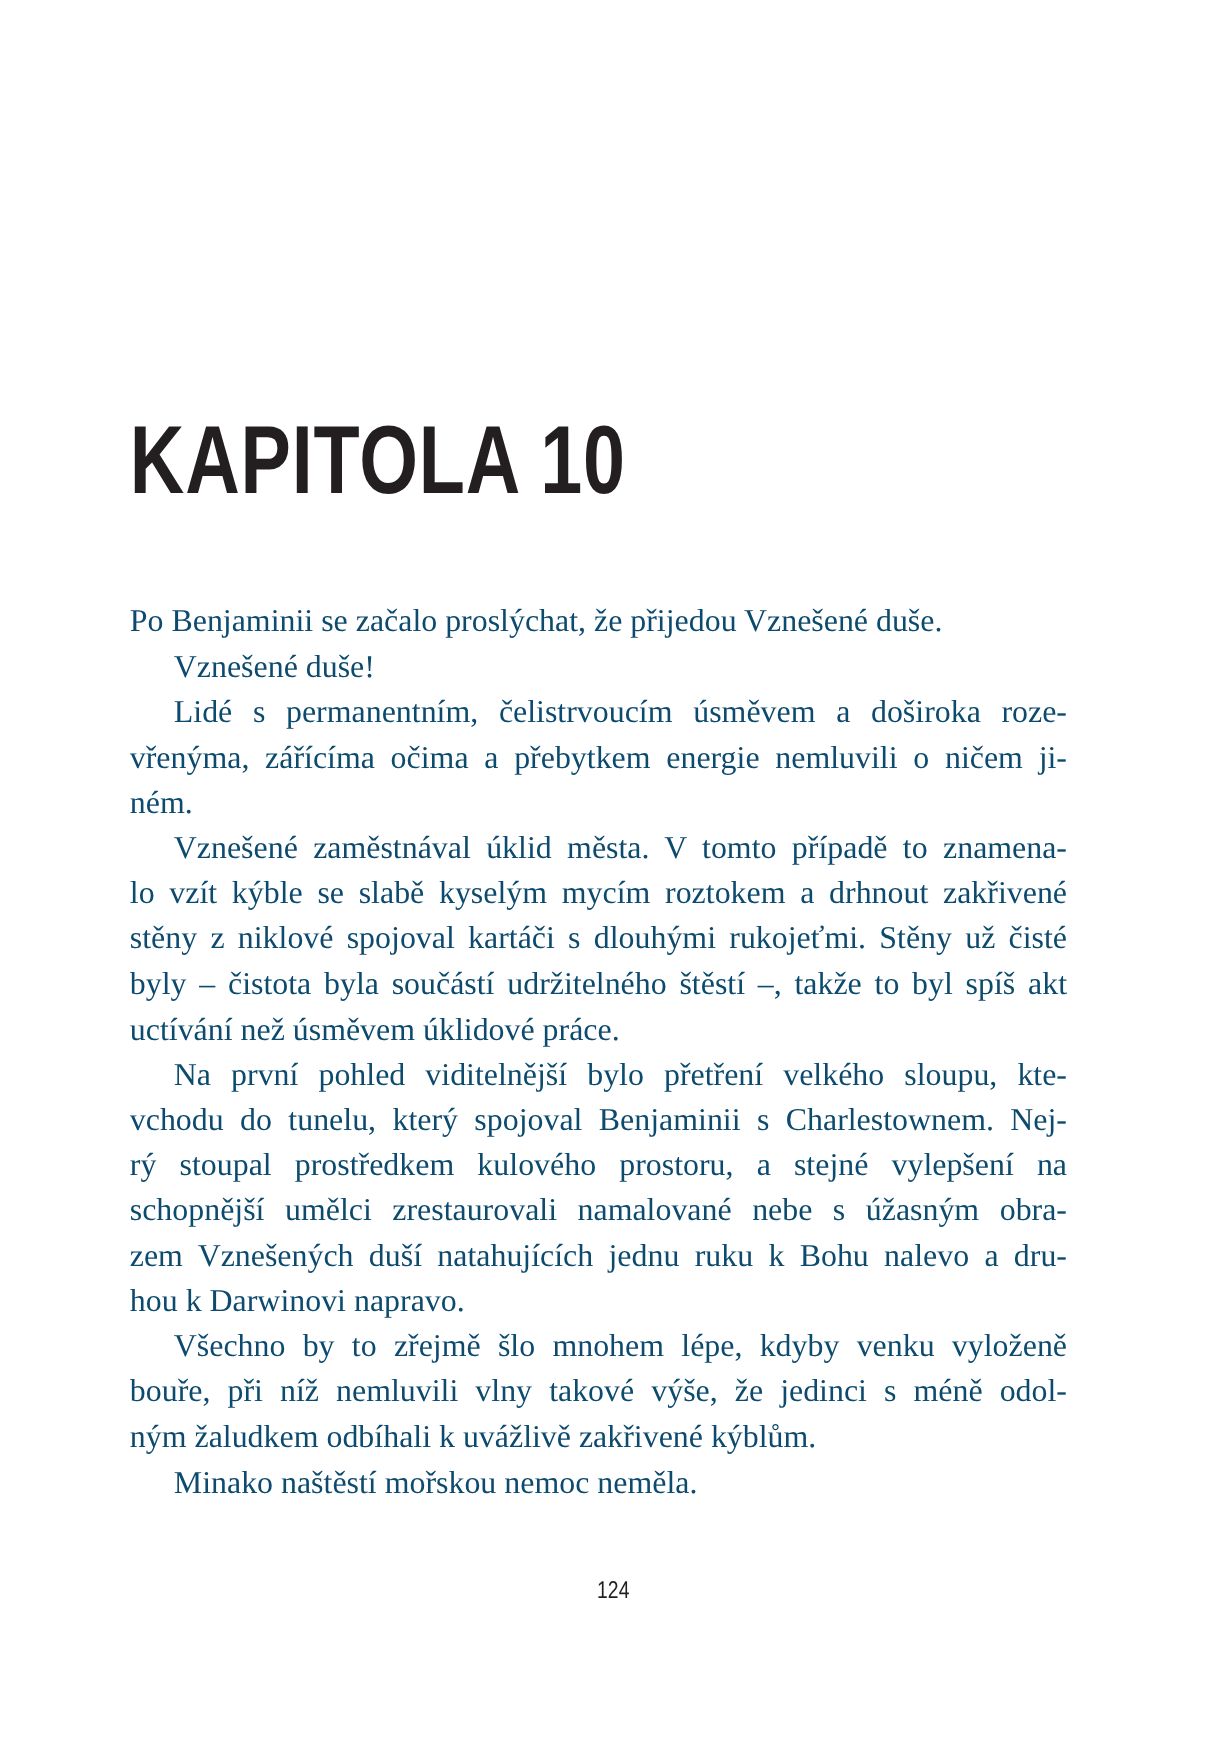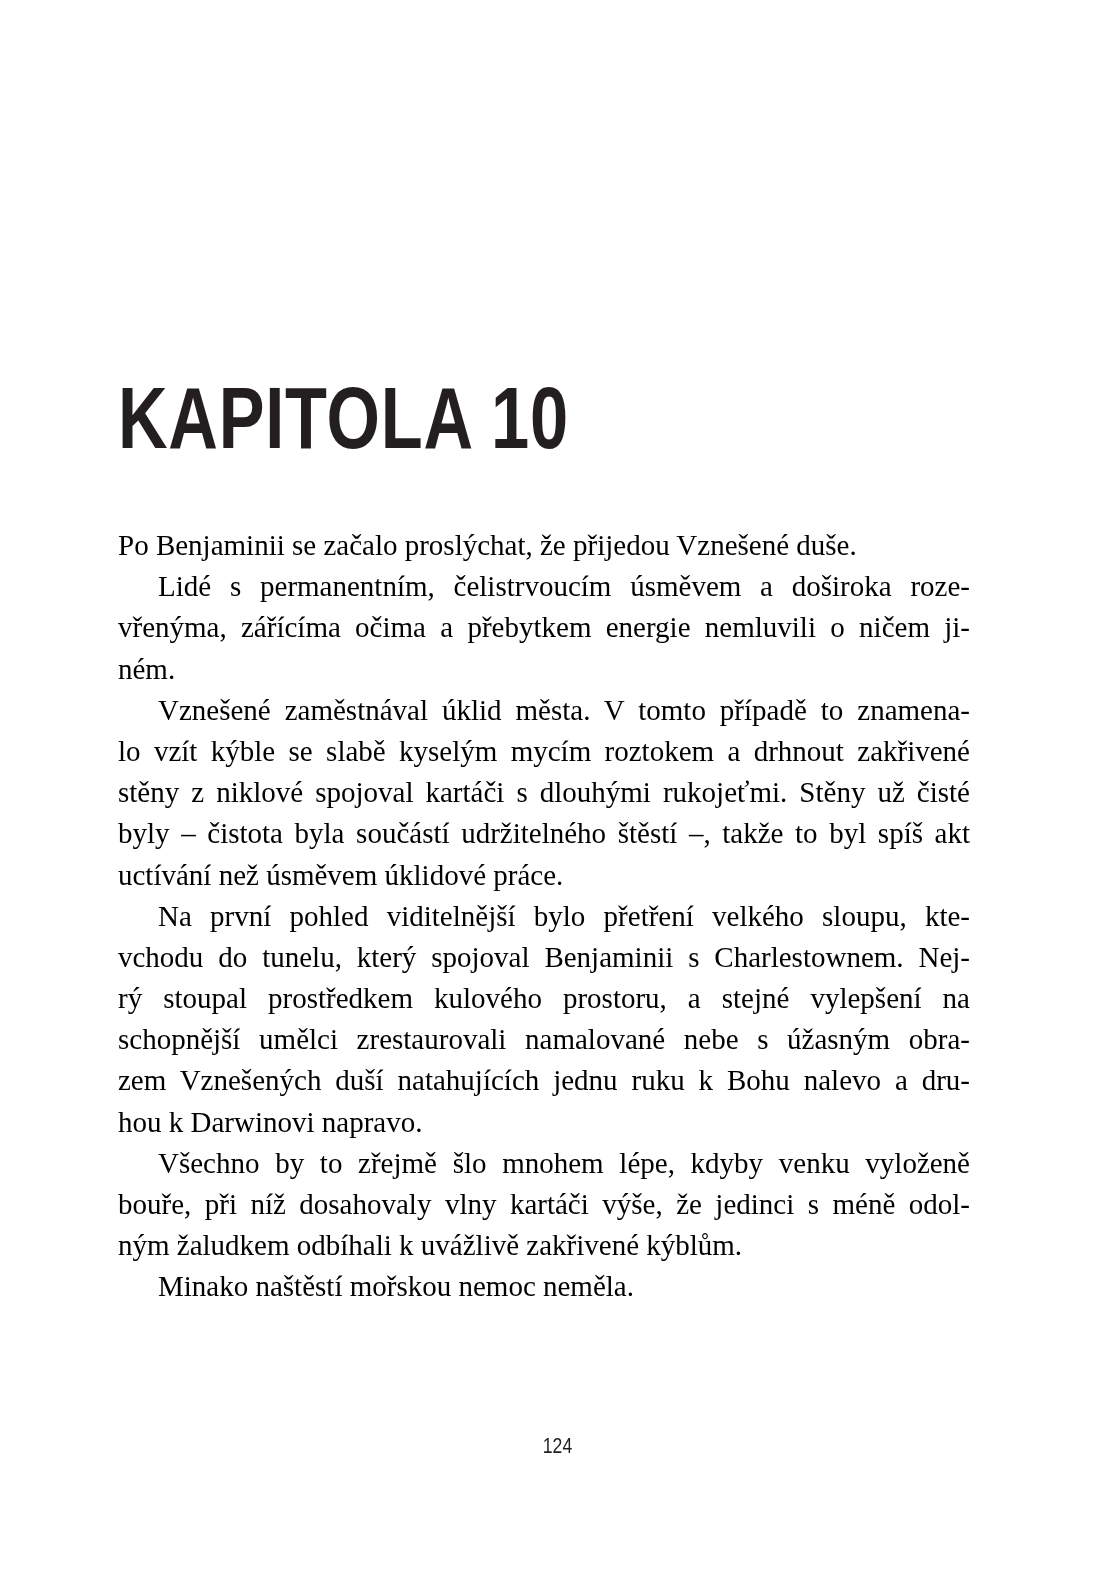--- a/index.html
+++ b/index.html
@@ -6,55 +6,56 @@
   body { width: 1115px; height: 1588px; position: relative; overflow: hidden; color: #231f20; }
   .page { position: absolute; left: 0; top: 0; width: 1115px; height: 1588px; background: #ffffff; }
   .chapter-title {
     position: absolute; left: 118px; top: 368px;
     font-family: "Liberation Sans", sans-serif; font-weight: 700;
     font-size: 88px; line-height: 100px; letter-spacing: 1px;
     transform: scaleX(0.78); transform-origin: left top;
     color: #231f20; margin: 0; white-space: nowrap;
   }
   .body-text {
-    position: absolute; left: 118px; top: 525px; width: 852px;
+    position: absolute; left: 118px; top: 545px; width: 852px;
     font-family: "Liberation Serif", serif; font-size: 29px; line-height: 41.2px;
-    color: #000000;
+    color: #0c4a6e;
   }
   .line { display: block; white-space: nowrap; height: 41.2px; }
   .line.just { text-align: justify; text-align-last: justify; white-space: normal; overflow: hidden; }
   .line.indent { padding-left: 40px; }
   .page-number {
     position: absolute; left: 0; width: 1115px; top: 1433px; text-align: center;
     font-family: "Liberation Sans", sans-serif; font-size: 22px; color: #231f20;
     transform: scaleX(0.8); transform-origin: center top;
   }
 </style>
 </head>
 <body>
 
 <div class="page">
   <h1 class="chapter-title">KAPITOLA 10</h1>
 
   <div class="body-text">
     <span class="line">Po Benjaminii se začalo proslýchat, že přijedou Vznešené duše.</span>
+    <span class="line indent">Vznešené duše!</span>
     <span class="line indent just">Lidé s permanentním, čelistrvoucím úsměvem a doširoka roze-</span>
     <span class="line just">vřenýma, zářícíma očima a přebytkem energie nemluvili o ničem ji-</span>
     <span class="line">ném.</span>
     <span class="line indent just">Vznešené zaměstnával úklid města. V tomto případě to znamena-</span>
     <span class="line just">lo vzít kýble se slabě kyselým mycím roztokem a drhnout zakřivené</span>
     <span class="line just">stěny z niklové spojoval kartáči s dlouhými rukojeťmi. Stěny už čisté</span>
     <span class="line just">byly – čistota byla součástí udržitelného štěstí –, takže to byl spíš akt</span>
     <span class="line">uctívání než úsměvem úklidové práce.</span>
     <span class="line indent just">Na první pohled viditelnější bylo přetření velkého sloupu, kte-</span>
     <span class="line just">vchodu do tunelu, který spojoval Benjaminii s Charlestownem. Nej-</span>
     <span class="line just">rý stoupal prostředkem kulového prostoru, a stejné vylepšení na</span>
     <span class="line just">schopnější umělci zrestaurovali namalované nebe s úžasným obra-</span>
     <span class="line just">zem Vznešených duší natahujících jednu ruku k Bohu nalevo a dru-</span>
     <span class="line">hou k Darwinovi napravo.</span>
     <span class="line indent just">Všechno by to zřejmě šlo mnohem lépe, kdyby venku vyloženě</span>
-    <span class="line just">bouře, při níž dosahovaly vlny kartáči výše, že jedinci s méně odol-</span>
+    <span class="line just">bouře, při níž nemluvili vlny takové výše, že jedinci s méně odol-</span>
     <span class="line">ným žaludkem odbíhali k uvážlivě zakřivené kýblům.</span>
     <span class="line indent">Minako naštěstí mořskou nemoc neměla.</span>
   </div>
 
   <div class="page-number">124</div>
 </div>
 
 </body></html>

